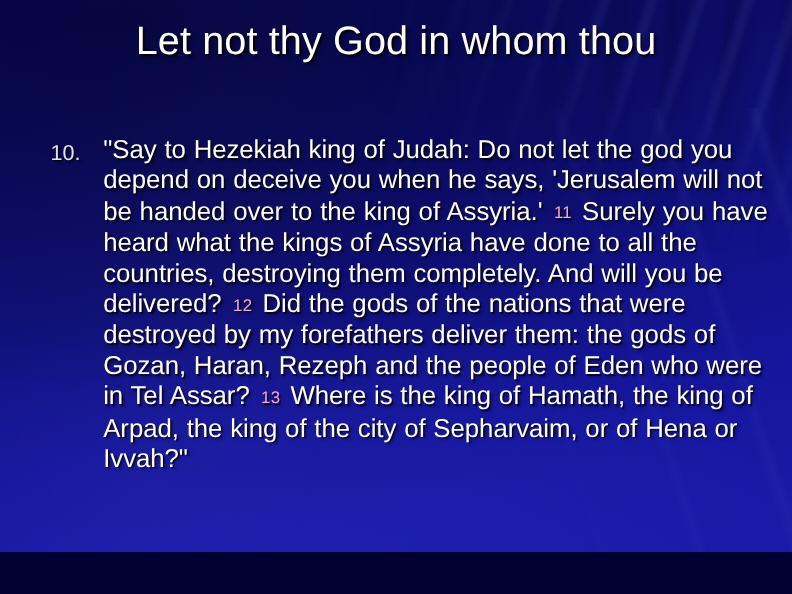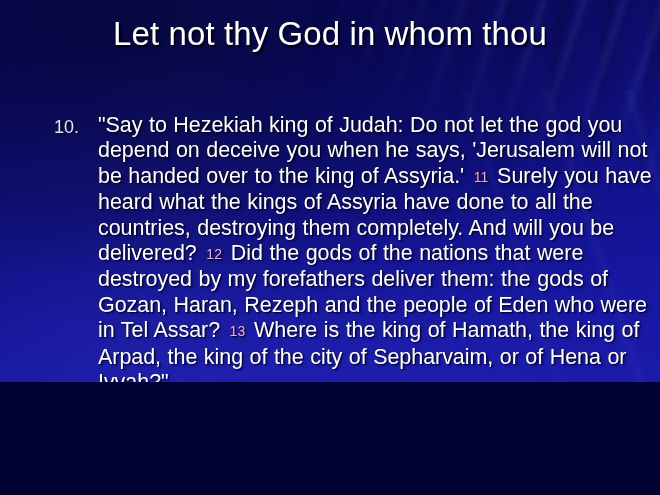--- a/index.html
+++ b/index.html
@@ -12,21 +12,21 @@
     height: 495px;
     overflow: hidden;
     font-family: "Liberation Sans", sans-serif;
     background: #000033;
   }
 
   
   .slide {
     position: relative;
     width: 660px;
-    height: 382px;
+    height: 460px;
     overflow: hidden;
     background-color: #121270;
   }
 
   
   .bg-base {
     position: absolute;
     inset: 0;
     background:
       radial-gradient(150% 120% at 18% 4%,
@@ -119,21 +119,21 @@
     letter-spacing: 0.1px;
     white-space: nowrap;
     text-shadow:
       1.6px 1.6px 0px rgba(0,0,0,0.60),
       2.6px 2.6px 2.4px rgba(0,0,0,0.42);
   }
 
   
   .body-block {
     position: absolute;
-    left: 52px;
+    left: 40px;
     top: 113px;
     width: 600px;
   }
   .body-item {
     position: relative;
     padding-left: 46px;
   }
   .item-marker {
     position: absolute;
     left: 2px;

